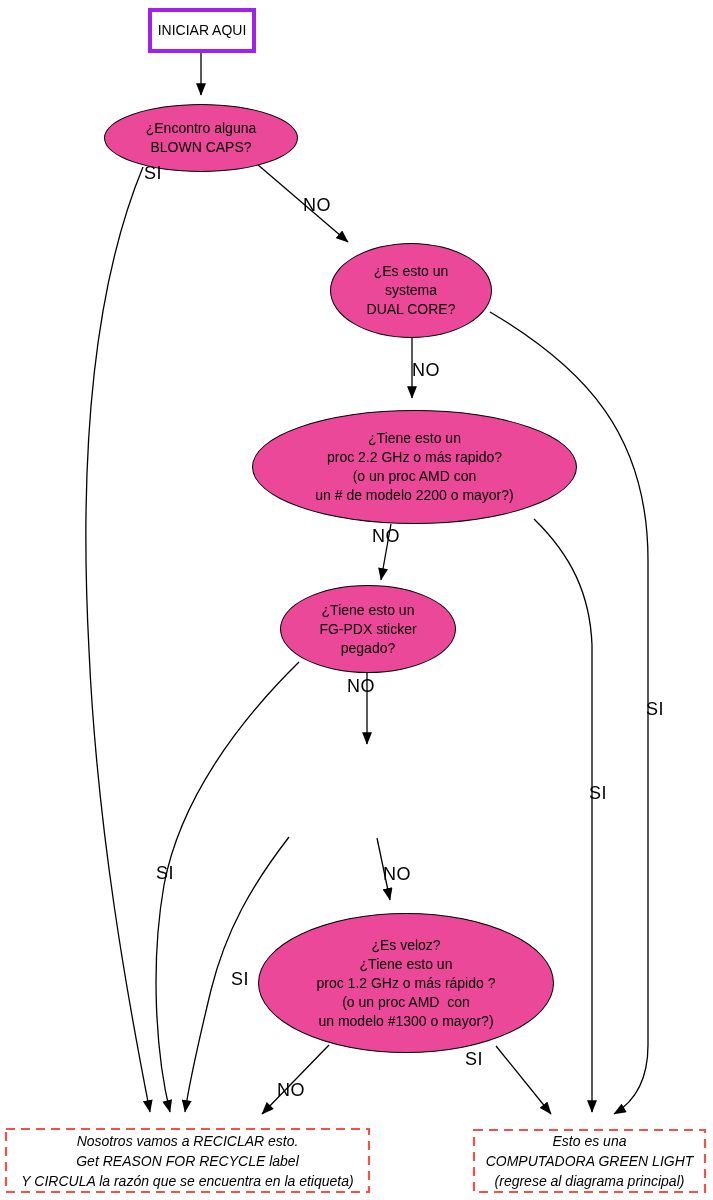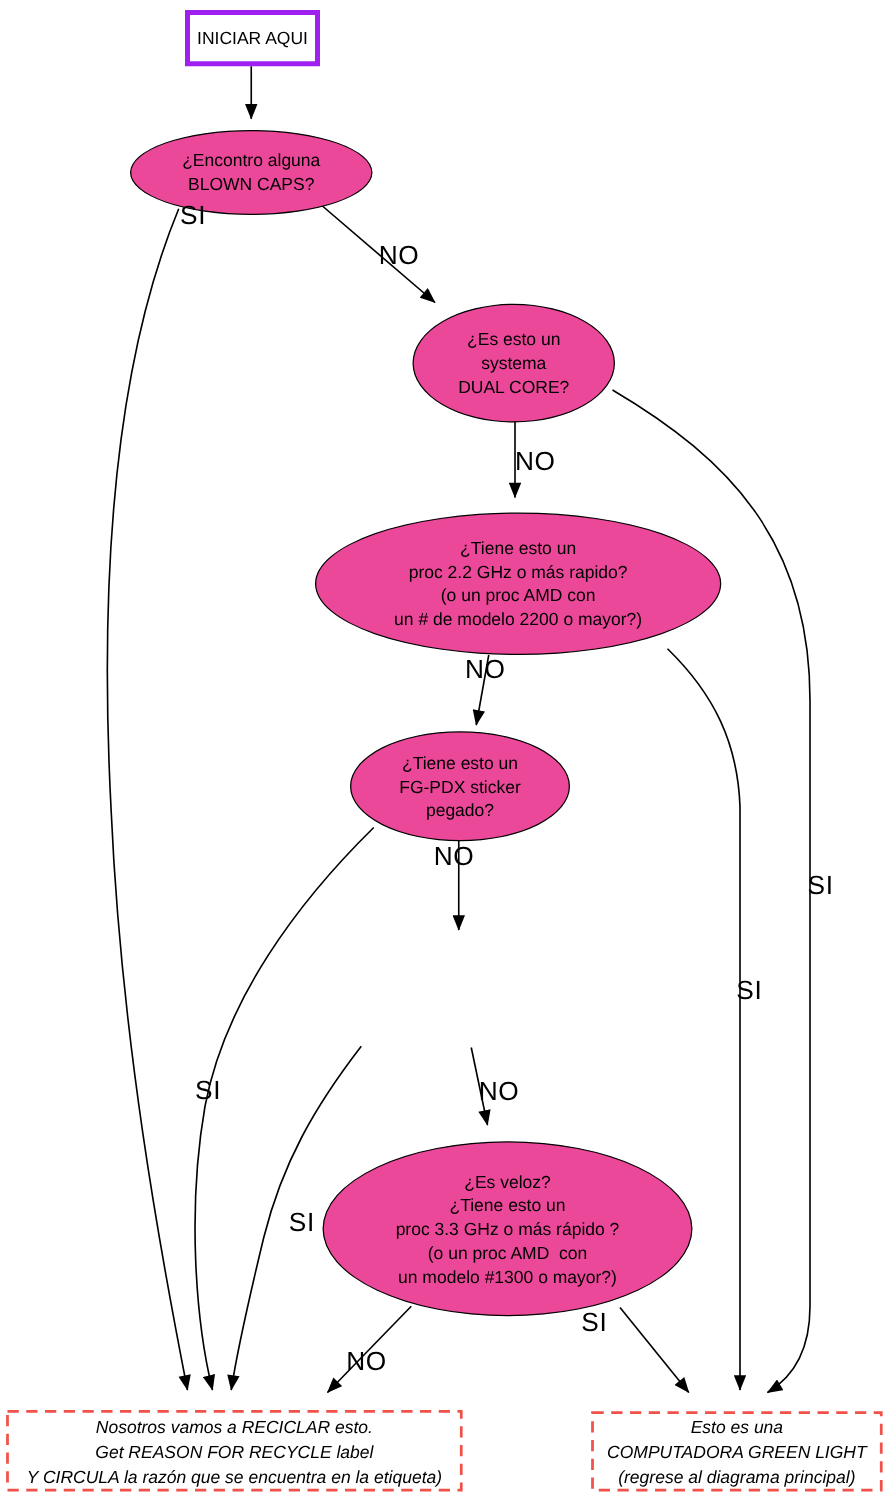--- a/index.html
+++ b/index.html
@@ -10,21 +10,21 @@
   .edges-layer { position:absolute; left:0; top:0; width:713px; height:1200px; z-index:1; }
   .node {
     position:absolute; z-index:2; box-sizing:border-box;
     display:flex; flex-direction:column; align-items:center; justify-content:center;
     text-align:left; font-size:14px; line-height:19px; white-space:pre;
   }
   .ellipse { border:1.4px solid #000; border-radius:50%; background:#ec4899; }
   .start-box { border:4px solid var(--start_border,#a020f0); background:#fff; }
   .end-box { background:transparent; line-height:20px;font-style:italic; }
   .edge-label {
-    position:absolute; z-index:3; font-size:21px; line-height:18px; letter-spacing:0.5px;
+    position:absolute; z-index:3; font-size:18px; line-height:18px; letter-spacing:0.5px;
   }
 </style>
 </head>
 <body>
 
 <div class="canvas">
 
   <svg class="edges-layer" width="713" height="1200" viewBox="0 0 713 1200">
     <defs>
       <marker id="arrow" markerUnits="userSpaceOnUse" markerWidth="13" markerHeight="10" viewBox="0 0 10 8" refX="9.5" refY="4" orient="auto">
@@ -79,21 +79,21 @@
   <div class="node ellipse" style="left:280px; top:585px; width:176px; height:88px;">
     <div>¿Tiene esto un</div>
     <div>FG-PDX sticker</div>
     <div>pegado?</div>
   </div>
 
 
   <div class="node ellipse" style="left:258px; top:913px; width:296px; height:140px;">
     <div>¿Es veloz?</div>
     <div>¿Tiene esto un</div>
-    <div>proc 3.3 GHz o más rápido ?</div>
+    <div>proc 1.2 GHz o más rápido ?</div>
     <div>(o un proc AMD  con</div>
     <div>un modelo #1300 o mayor?)</div>
   </div>
 
   <div class="node end-box" style="left:6px; top:1129px; width:363px; height:63px;">
     <div>Nosotros vamos a RECICLAR esto.</div>
     <div>Get REASON FOR RECYCLE label</div>
     <div>Y CIRCULA la razón que se encuentra en la etiqueta)</div>
   </div>
 

